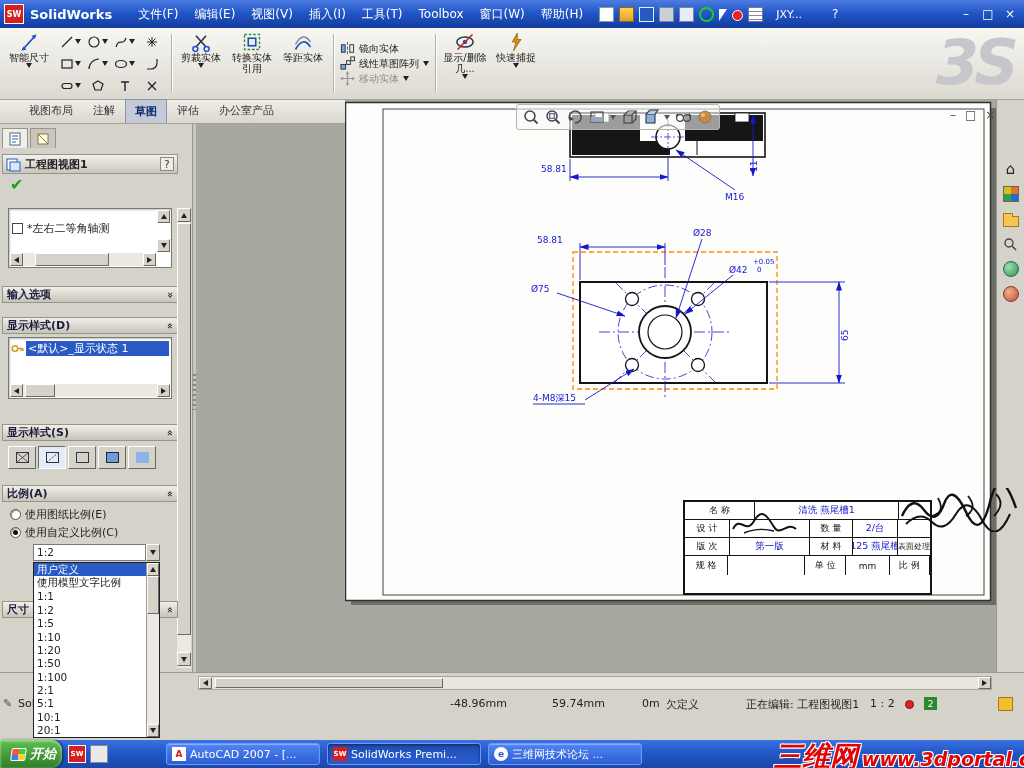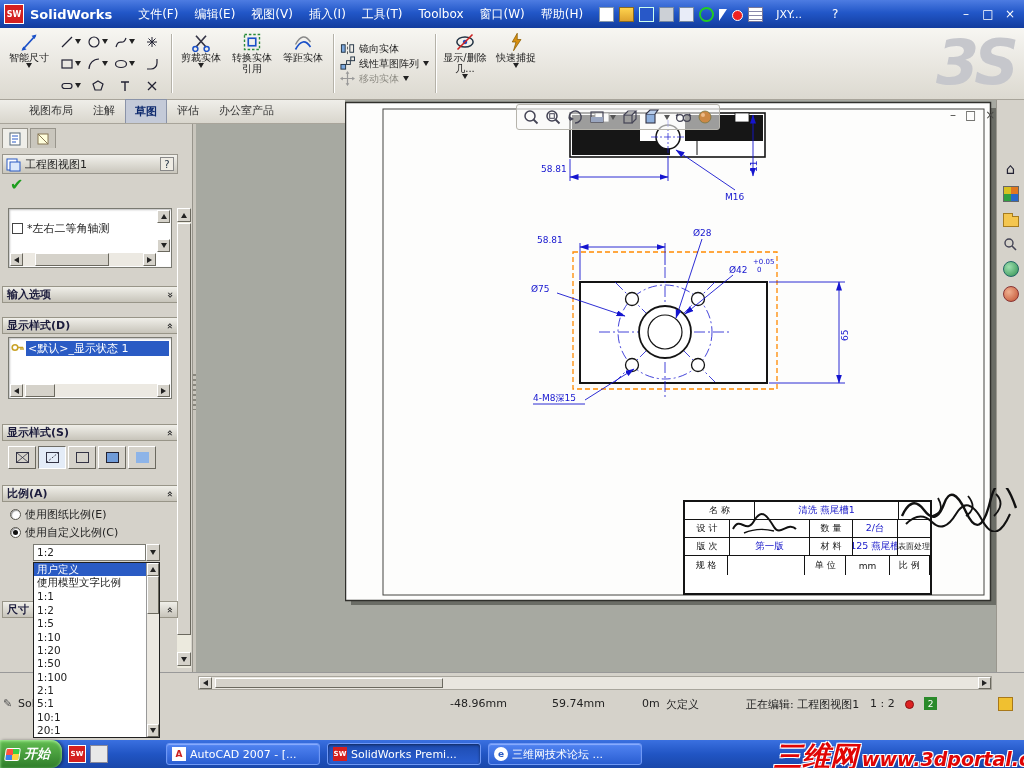--- a/index.html
+++ b/index.html
@@ -60,21 +60,21 @@
 .rb-lib{width:16px;height:16px;background:conic-gradient(#e07820 0 25%,#2868c8 0 50%,#30a040 0 75%,#d8c020 0);border:1px solid #666}
 .rb-fold{position:relative;width:16px;height:11px;background:#f4c64f;border:1px solid #a67c1e;margin-top:4px}
 .rb-fold::before{content:"";position:absolute;left:-1px;top:-4px;width:8px;height:3px;background:#f4c64f;border:1px solid #a67c1e;border-bottom:none}
 .rb-globe{width:16px;height:16px;border-radius:50%;background:radial-gradient(circle at 35% 35%,#9fe0b0,#2f8f50);border:1px solid #266}
 .rb-pal{width:16px;height:16px;border-radius:50%;background:radial-gradient(circle at 35% 35%,#f0b090,#c05030);border:1px solid #833}
 
 #panel{position:absolute;left:0;top:124px;width:196px;height:548px;background:#d5d2ca;z-index:6}
 .pmtab{width:26px;height:20px;background:#c9c6bd;border:1px solid #98958c;border-bottom:none;display:flex;align-items:center;justify-content:center}
 .pmtab.active{background:#efeee9}
 #pm-header{position:absolute;left:2px;top:30px;width:176px;height:20px;background:linear-gradient(#f2f1ec,#c9c6bc);border:1px solid #98958c;display:flex;align-items:center;padding:0 3px;gap:4px}
-#pm-header .ttl{font-weight:normal;font-size:11px}
+#pm-header .ttl{font-weight:bold;font-size:11px}
 .helpbox{margin-left:auto;width:14px;height:14px;border:1px solid #888;background:#efece4;display:flex;align-items:center;justify-content:center;font-size:10px;color:#234}
 .sec-hdr{position:absolute;left:2px;width:176px;height:17px;background:linear-gradient(#f0efe9,#c7c4ba);border:1px solid #989588;display:flex;align-items:center;padding:0 4px;font-weight:bold;color:#1c1c3c;font-size:11px}
 .chev{margin-left:auto;font-size:10px;color:#333;line-height:10px}
 .chev.up{transform:rotate(-90deg)}
 .chev.dn{transform:rotate(90deg)}
 .white-box{position:absolute;background:#fff;border:1px solid #7a7a72;box-shadow:inset 1px 1px 2px rgba(0,0,0,.25)}
 .sb{display:flex;align-items:center;justify-content:center}
 .cb{width:11px;height:11px;border:1px solid #444;background:#fff;margin:0 4px 0 3px;flex:none}
 .hl-item{background:#2a5bc4;color:#fff;font-size:11px;padding:0 2px;white-space:nowrap;overflow:hidden}
 .ds-btn{width:28px;height:23px;margin-right:2px;display:flex;align-items:center;justify-content:center}
@@ -91,21 +91,21 @@
 .dd-scroll{width:13px;background:#ece9e2;border-left:1px solid #999;display:flex;flex-direction:column}
 #panel-scroll{position:absolute;left:177px;top:84px;width:14px;height:460px;background:#eceade}
 #splitter{position:absolute;left:192px;top:0;width:4px;height:548px;background:#c9c6bd;border-left:1px solid #98958c}
 
 #statusband{position:absolute;left:0;top:672px;width:1024px;height:68px;background:#d5d2ca;border-top:1px solid #999}
 #hscroll{position:absolute;left:198px;top:3px;width:794px;height:14px;background:#e9e6df;border:1px solid #a8a59c;display:flex;align-items:center}
 #hthumb{position:absolute;left:16px;top:1px;width:228px;height:10px}
 .st{position:absolute;top:24px;font-size:11px;white-space:nowrap}
 
 #taskbar{position:absolute;left:0;top:740px;width:1024px;height:28px;background:linear-gradient(#3a70e0,#2155c4 50%,#1a47aa)}
-#start{position:absolute;left:0;top:0;width:62px;height:28px;background:linear-gradient(#62bd50,#2e7d2a);border-radius:0 11px 11px 0;display:flex;align-items:center;padding-left:5px;color:#fff;font-weight:bold;font-style:italic;font-size:13px;box-shadow:inset 0 1px 3px #aef0a0,2px 0 3px rgba(0,0,0,.4)}
+#start{position:absolute;left:0;top:0;width:62px;height:28px;background:linear-gradient(#62bd50,#2e7d2a);border-radius:0 11px 11px 0;display:flex;align-items:center;padding-left:11px;color:#fff;font-weight:bold;font-style:italic;font-size:13px;box-shadow:inset 0 1px 3px #aef0a0,2px 0 3px rgba(0,0,0,.4)}
 .flag{width:15px;height:13px;background:conic-gradient(#3ad042 0 25%,#ffd23e 0 50%,#3a7ff0 0 75%,#ff5040 0);transform:skewX(-8deg);border:1px solid #fff;border-radius:2px;margin-right:4px}
 .ql{position:absolute;top:5px;width:18px;height:18px;display:flex;align-items:center;justify-content:center;font-size:7px;font-weight:bold;color:#fff}
 .task{position:absolute;top:3px;height:22px;width:154px;border-radius:3px;background:linear-gradient(#5184f2,#2a5ed2);border:1px solid #6f98f5;color:#fff;font-size:11px;display:flex;align-items:center;gap:4px;padding:0 5px;overflow:hidden;white-space:nowrap;box-shadow:inset 0 1px 1px #8db0ff}
 .task.pressed{background:linear-gradient(#1e4cb0,#2a5ed2);box-shadow:inset 0 1px 3px rgba(0,0,0,.5)}
 .task-ico{width:14px;height:14px;flex:none;display:flex;align-items:center;justify-content:center;font-size:9px;font-weight:bold}
 #watermark{position:absolute;left:774px;top:738px;z-index:200;color:#e00505;font-weight:bold;font-style:italic;white-space:nowrap;text-shadow:1px 1px 0 #fff,-1px -1px 0 #fff,1px -1px 0 #fff,-1px 1px 0 #fff}
 .scribble{position:absolute;z-index:30}
 </style>
 </head>
 <body>
@@ -533,21 +533,21 @@
     <div class="sec-hdr" style="top:162px">
       <span>输入选项</span>
       <span class="chev dn">»</span>
     </div>
 
     <div class="sec-hdr" style="top:193px">
       <span>显示样式(D)</span>
       <span class="chev up">»</span>
     </div>
     <div class="white-box" style="left:8px;top:213px;width:164px;height:62px">
-      <div style="display:flex;align-items:flex-start;height:15px;margin-top:3px">
+      <div style="display:flex;align-items:center;height:15px;margin-top:3px">
         <svg width="13" height="13" viewBox="0 0 13 13" style="margin:0 2px">
             <circle cx="4" cy="6.5" r="2.8" fill="none" stroke="#c9a227" stroke-width="1.6"></circle>
             <path d="M6.8,6.5 H12 M10,6.5 V9 M12,6.5 V9" stroke="#c9a227" stroke-width="1.4" fill="none"></path>
           </svg>
         <span class="hl-item" style="flex:1;margin-right:2px">&lt;默认&gt;_显示状态 1</span>
       </div>
       <div class="abs" style="left:1px;bottom:1px;right:1px;height:13px;background:#ece9e2;display:flex">
         <span class="sb out" style="width:13px;height:13px">
             <span class="t-lf"></span>
           </span>

